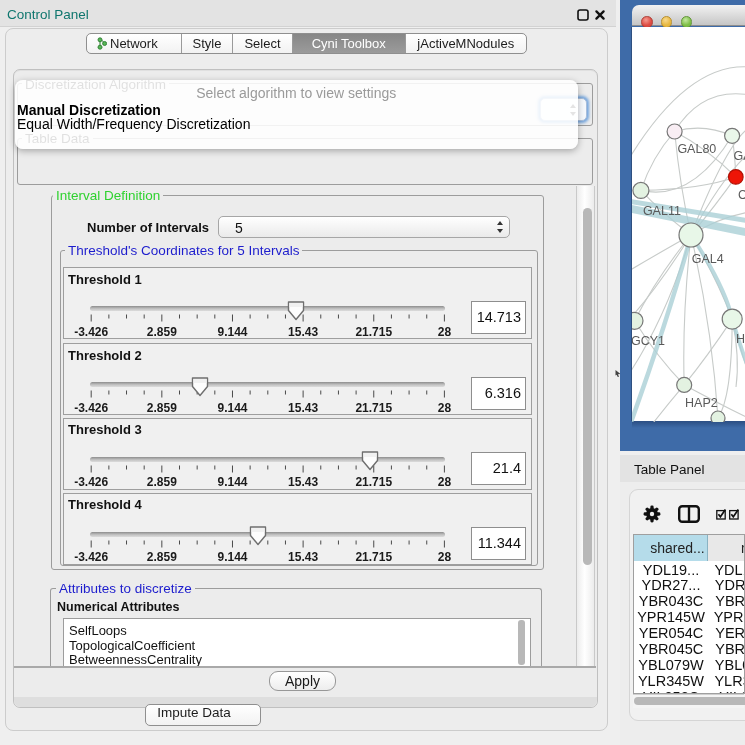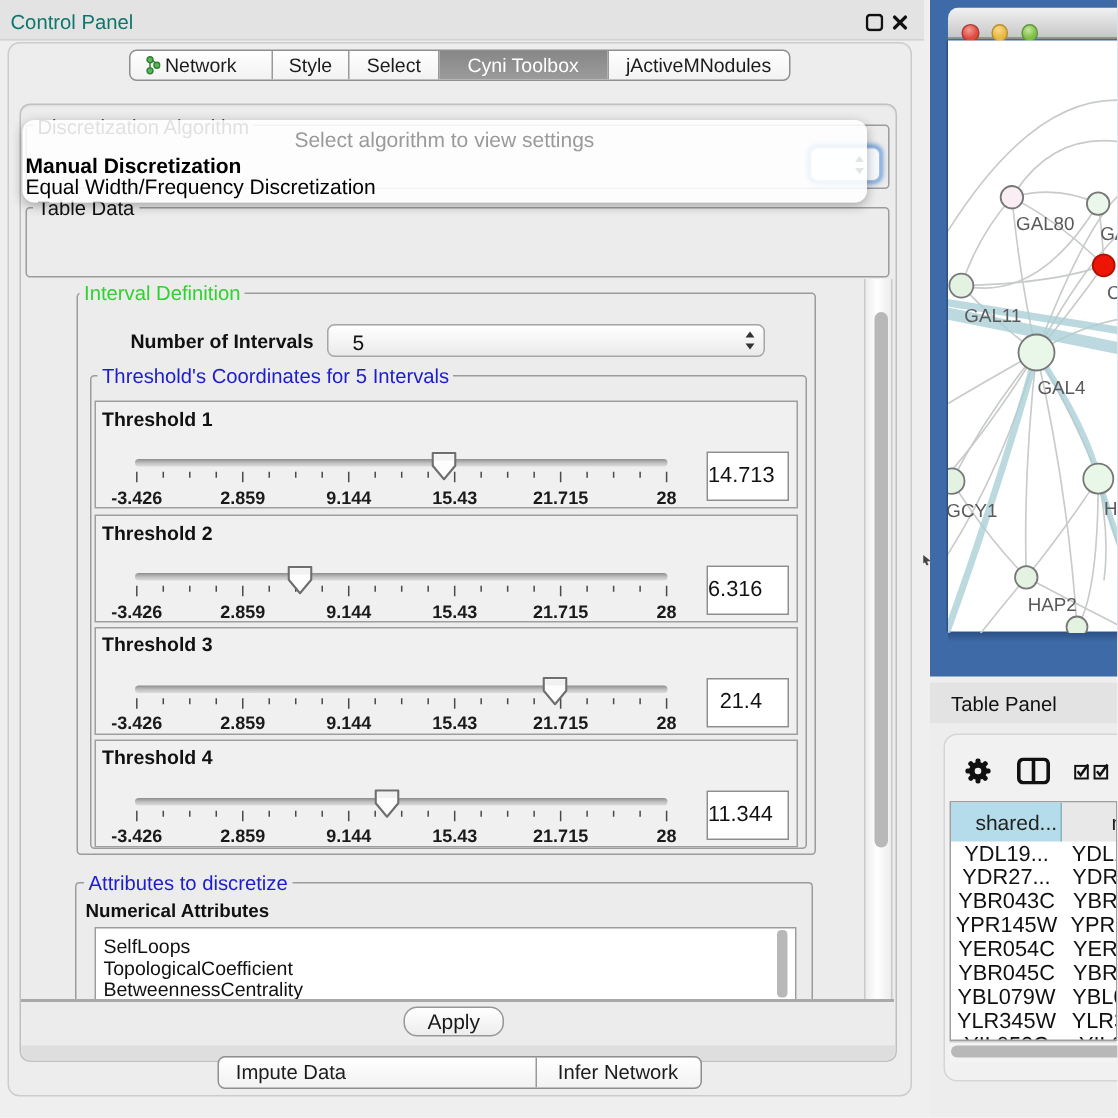--- a/index.html
+++ b/index.html
@@ -38,21 +38,21 @@
   .stepper:after{content:"";position:absolute;left:0;bottom:1px;border-left:3px solid transparent;
       border-right:3px solid transparent;border-top:4.5px solid #333;}
   
   .tpanel{position:absolute;left:63px;width:469px;height:72px;border:1px solid #9e9e9e;
       background:#f0f0f0;box-sizing:border-box;}
   .tpanel .tt{position:absolute;left:4px;top:3.5px;font-size:13px;font-weight:bold;color:#111;}
   .tpanel .track{position:absolute;left:26px;top:38px;width:355px;height:5px;border-radius:3px;
       background:linear-gradient(#8d8d8d,#c2c2c2 55%,#dcdcdc);}
   .tpanel .vbox{position:absolute;left:407px;top:33px;width:55px;height:33px;background:#fff;
       border:1px solid #8e8e8e;box-sizing:border-box;font-size:14.5px;color:#111;
-      text-align:right;line-height:31px;padding-right:17px;}
+      text-align:right;line-height:31px;padding-right:4px;}
   .tpanel .lbl{position:absolute;top:56.5px;font-size:12px;font-weight:bold;color:#1a1a1a;
       transform:translateX(-50%);white-space:nowrap;}
   .thumb{position:absolute;top:32.5px;width:18px;height:20px;}
   
   #attrlist{left:63px;top:618px;width:468px;height:49px;background:#fff;border:1px solid #9c9c9c;
       box-sizing:border-box;overflow:hidden;font-size:13px;color:#111;padding-top:5px;}
   #attrlist div{padding-left:5px;height:14.6px;line-height:14.6px;}
   
   .sbtrack-v{position:absolute;background:linear-gradient(90deg,#ececec,#ffffff 45%,#ececec);
       border-left:1px solid #c9c9c9;border-right:1px solid #c9c9c9;box-sizing:border-box;}
@@ -299,21 +299,21 @@
   <div class="abs" id="attrlist">
     <div>SelfLoops</div>
     <div>TopologicalCoefficient</div>
     <div>BetweennessCentrality</div>
   </div>
   <div class="sbthumb" style="left:518px;top:620px;width:7px;height:45px;border-radius:3px;"></div>
 
   <div class="abs" style="left:14px;top:666px;width:582px;height:1.5px;background:#a9a9a9;"></div>
   <div class="abs" id="applybtn">Apply</div>
 
-  <div class="abs seg" style="left:144.5px;top:703.5px;height:22px;font-size:13.5px;">
+  <div class="abs seg" style="left:144.5px;top:703.5px;height:22px;font-size:13.5px;flex-direction:column;">
     <div class="s" style="width:97px;">Impute Data</div>
     <div class="s sel" style="width:114px;margin-top:42px;">Discretize Data</div>
     <div class="s" style="width:110px;">Infer Network</div>
   </div>
 
   <svg class="abs" style="left:615px;top:369.5px" width="6" height="7" viewBox="0 0 6 7">
     <path d="M0.5,0 L5.5,4 L3,4.3 L4,6.7 L2.8,7 L1.6,4.8 L0.5,5.6 Z" fill="#444"></path>
   </svg>
 
   <div class="abs" id="netwin"></div>
@@ -464,19 +464,19 @@
           <span class="cell" style="left:74px;width:79px;">YIL052C</span>
         </div>
       </div>
   </div>
 
   <div class="abs" style="left:633px;top:694px;width:111px;height:13px;background:#f4f4f4;border-top:1px solid #cfcfcf;"></div>
   <div class="sbthumb" style="left:634px;top:696.5px;width:120px;height:8.5px;"></div>
 
 </div>
 
-<div style="position:absolute;left:15px;top:80px;width:562.5px;height:55px;
+<div style="position:absolute;left:15px;top:80px;width:562.5px;height:69px;
      background:rgba(255,255,255,0.87);border-radius:8px;box-shadow:0 2px 7px rgba(0,0,0,0.3);
      font-family:'Liberation Sans',sans-serif;z-index:50;">
   <div style="position:absolute;left:0;width:100%;top:5px;text-align:center;font-size:14px;color:#9a9a9a;">Select algorithm to view settings</div>
   <div style="position:absolute;left:2px;top:21.5px;font-size:14px;font-weight:bold;color:#000;">Manual Discretization</div>
   <div style="position:absolute;left:2px;top:35.5px;font-size:14px;color:#000;">Equal Width/Frequency Discretization</div>
 </div>
 
 </body></html>

